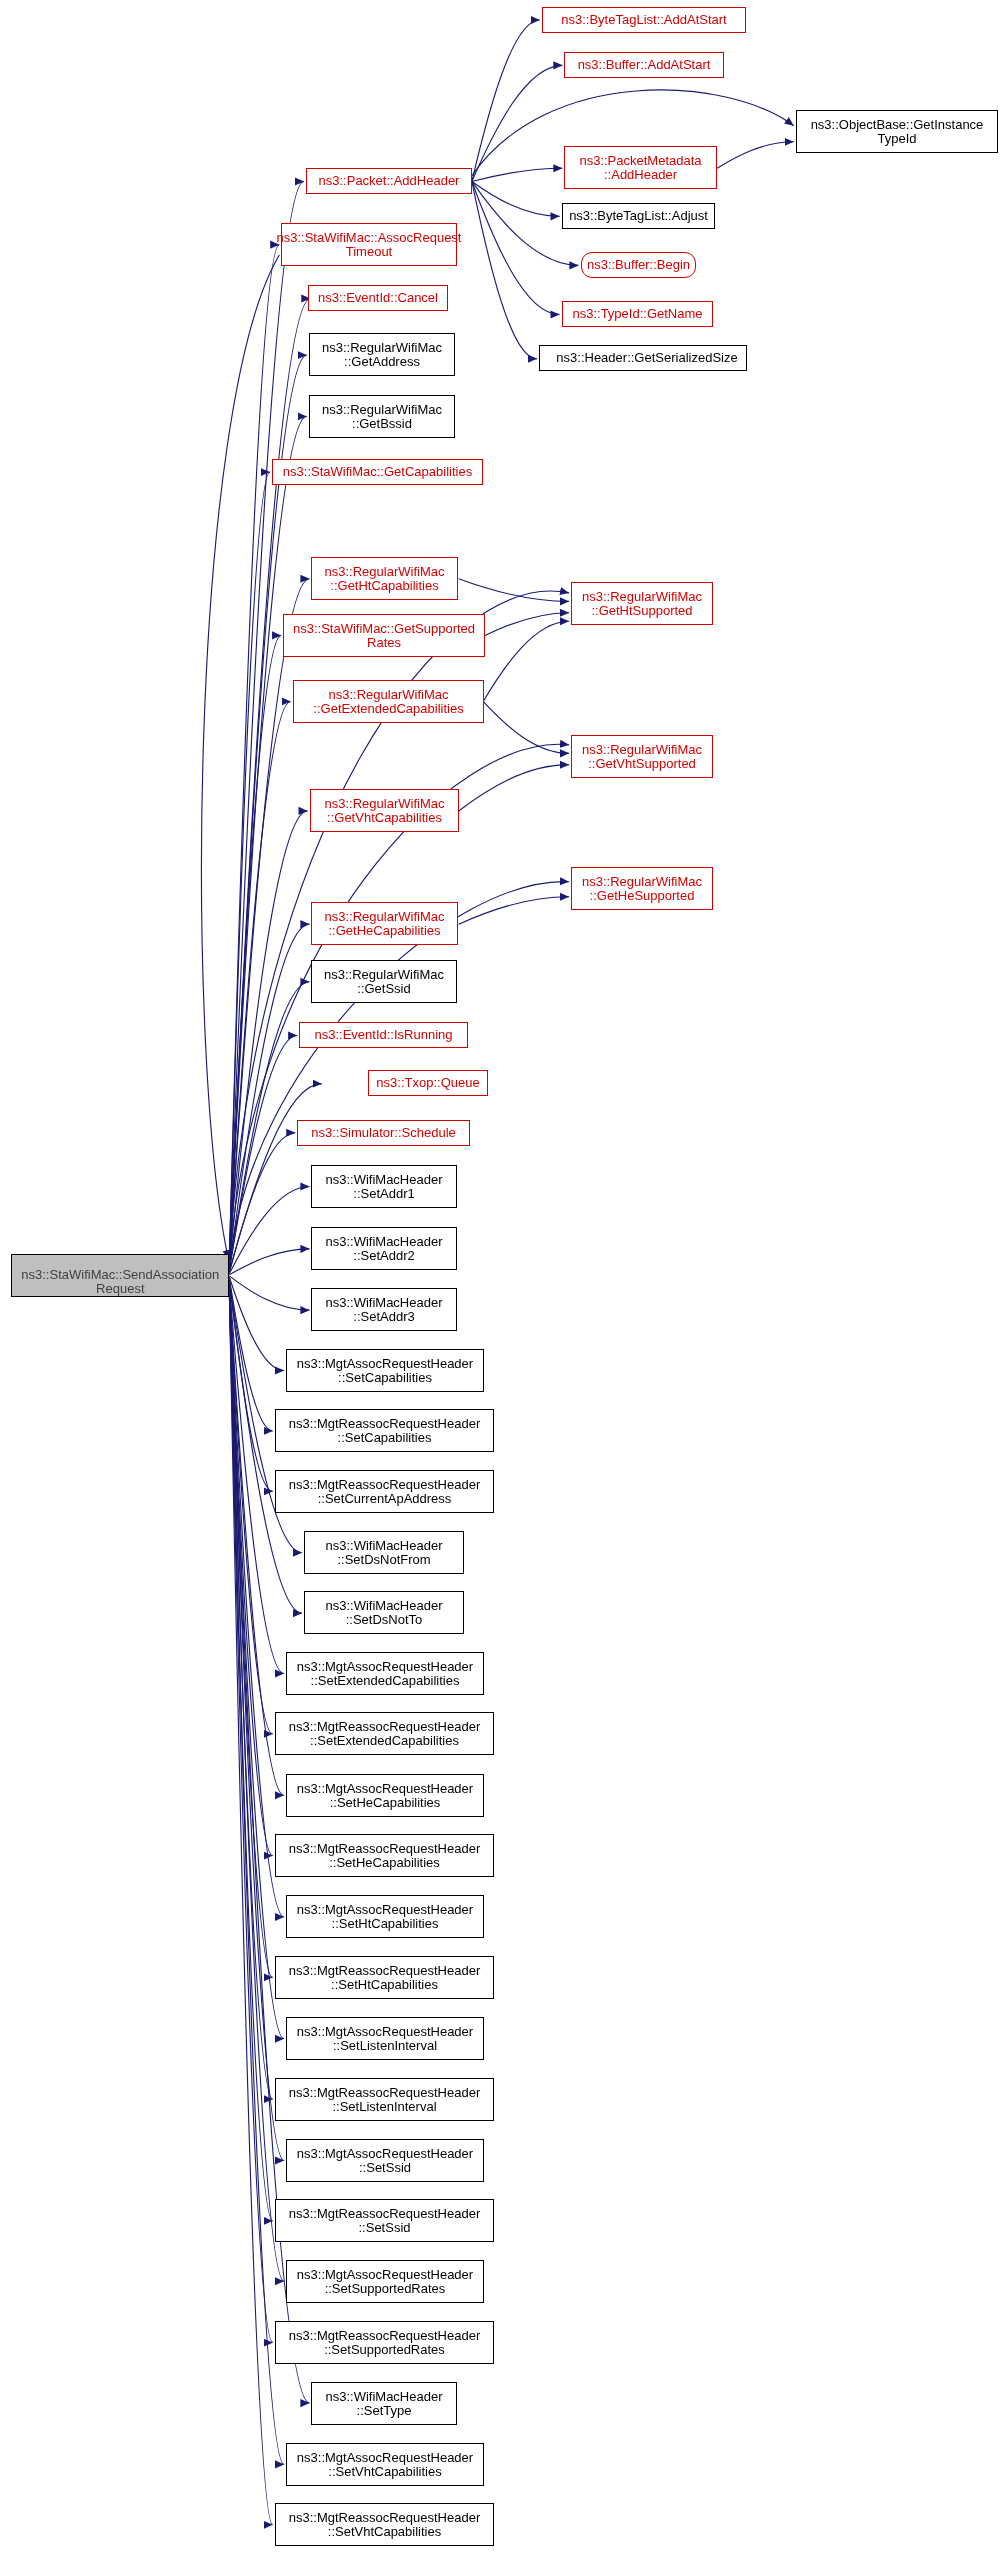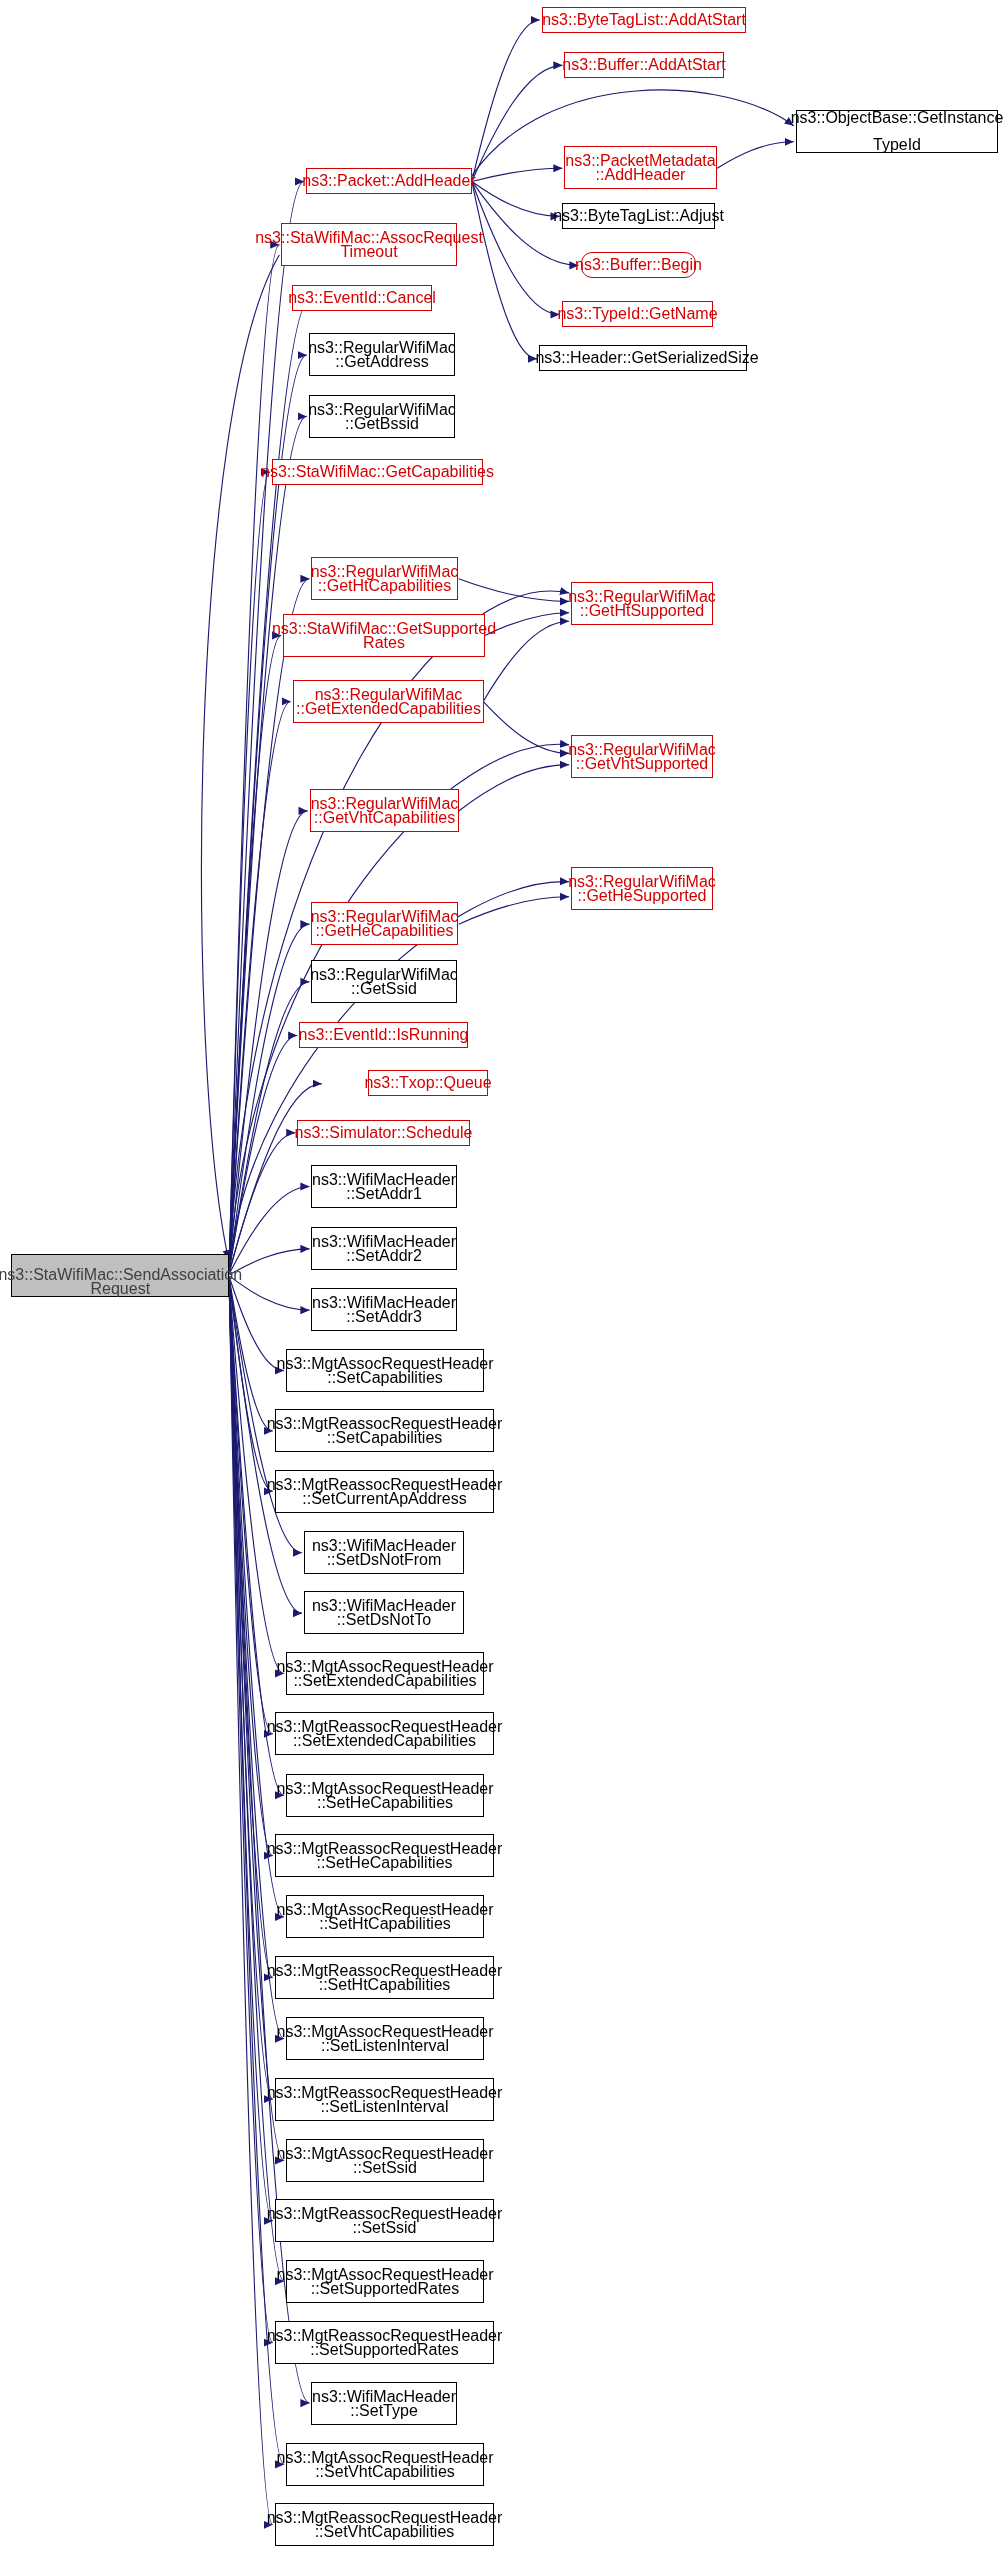--- a/index.html
+++ b/index.html
@@ -4,21 +4,21 @@
 <style>
   html,body{margin:0;padding:0;background:#fff;}
   body{font-family:"Liberation Sans",sans-serif;}
   .graph{position:relative;width:1007px;height:2576px;background:#fff;overflow:hidden;}
   svg.edges{position:absolute;left:0;top:0;width:1007px;height:2576px;pointer-events:none;}
   .edge{fill:none;stroke:var(--edge-color,#1a1a70);stroke-width:1.2px;}
   .node{
     position:absolute;box-sizing:border-box;background:#fff;
     border:0.9px solid var(--node-border,#000);
     display:flex;flex-direction:column;align-items:center;justify-content:center;
-    font-size:16px;line-height:14px;color:#000;text-align:center;cursor:pointer;
+    font-size:13px;line-height:14px;color:#000;text-align:center;cursor:pointer;
     white-space:nowrap;
   }
   .node.red{border-color:var(--red-node,#d40000);color:var(--red-node,#d40000);}
   .node.root{background:var(--root-fill,#bfbfbf);border-color:#000;color:#404040;cursor:default;justify-content:flex-end;}
   .lbl{pointer-events:none;}
 </style>
 </head>
 <body>
 
 <div class="graph">
@@ -93,21 +93,21 @@
         <div class="lbl">ns3::StaWifiMac::SendAssociation</div>
         <div class="lbl">Request</div>
       </div>
       <div class="node red" style="left: 306px; top: 168px; width: 166px; height: 26.4px;">
         <div class="lbl">ns3::Packet::AddHeader</div>
       </div>
       <div class="node red" style="left: 281px; top: 223px; width: 176px; height: 43px;">
         <div class="lbl">ns3::StaWifiMac::AssocRequest</div>
         <div class="lbl">Timeout</div>
       </div>
-      <div class="node red" style="left: 292px; top: 285px; width: 140px; height: 26.4px;">
+      <div class="node red" style="left: 308px; top: 285px; width: 140px; height: 26.4px;">
         <div class="lbl">ns3::EventId::Cancel</div>
       </div>
       <div class="node plain" style="left: 309px; top: 333px; width: 146px; height: 43px;">
         <div class="lbl">ns3::RegularWifiMac</div>
         <div class="lbl">::GetAddress</div>
       </div>
       <div class="node plain" style="left: 309px; top: 395px; width: 146px; height: 43px;">
         <div class="lbl">ns3::RegularWifiMac</div>
         <div class="lbl">::GetBssid</div>
       </div>
@@ -266,19 +266,19 @@
       </div>
       <div class="node red" style="left: 581px; top: 252px; width: 115px; height: 26.4px; border-radius: 11px;">
         <div class="lbl">ns3::Buffer::Begin</div>
       </div>
       <div class="node red" style="left: 562px; top: 301px; width: 151px; height: 26.4px;">
         <div class="lbl">ns3::TypeId::GetName</div>
       </div>
       <div class="node plain" style="left: 539px; top: 345px; width: 208px; height: 26.4px; padding-left: 8px;">
         <div class="lbl">ns3::Header::GetSerializedSize</div>
       </div>
-      <div class="node plain" style="left: 796px; top: 110px; width: 202px; height: 43px; justify-content: space-between;">
+      <div class="node plain" style="left: 796px; top: 110px; width: 202px; height: 43px;">
         <div class="lbl">ns3::ObjectBase::GetInstance</div>
         <div class="lbl">TypeId</div>
       </div>
     </div>
 </div>
 
 
 </body></html>

